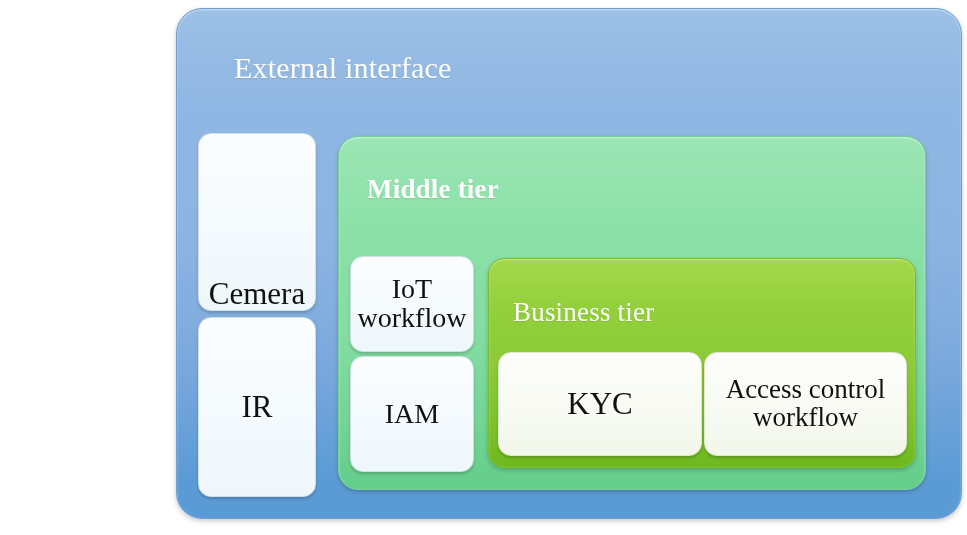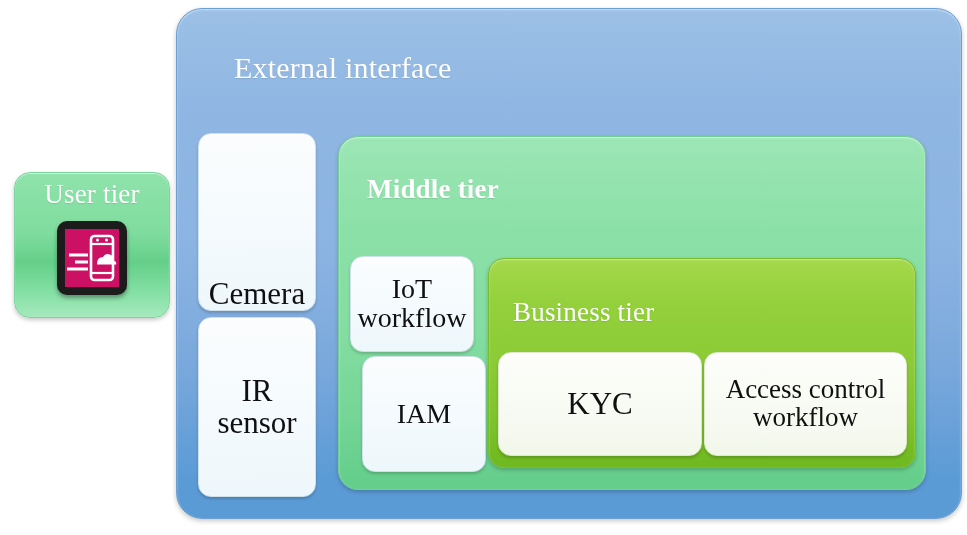--- a/index.html
+++ b/index.html
@@ -167,21 +167,20 @@
     width: 124px;
     height: 96px;
     font-size: 28px;
   }
   #box-iam {
     left: 350px;
     top: 356px;
     width: 124px;
     height: 116px;
     font-size: 28px;
-    margin-left: 12px;
   }
 
   
   #business-tier {
     left: 488px;
     top: 258px;
     width: 428px;
     height: 210px;
     border-radius: 16px;
     background: linear-gradient(180deg,
@@ -222,50 +221,31 @@
   .box-text {
     display: block;
     padding: 0 4px;
   }
 </style>
 </head>
 <body>
 
 <div id="canvas">
 
-  <div class="panel" id="user-tier">
-    <div class="panel-label" id="user-tier-label">User tier</div>
-    <div id="user-tier-icon-wrap">
-      <div id="user-tier-icon-inner">
-        <svg width="52" height="56" viewBox="0 0 52 56">
-          <rect x="25" y="6" width="22" height="44" rx="3.5" ry="3.5" fill="none" stroke="#ffffff" stroke-width="2.6"></rect>
-          <line x1="25" y1="14" x2="47" y2="14" stroke="#ffffff" stroke-width="2.2"></line>
-          <line x1="25" y1="43" x2="47" y2="43" stroke="#ffffff" stroke-width="2.2"></line>
-          <circle cx="31.5" cy="10" r="1.5" fill="#ffffff"></circle>
-          <circle cx="40.5" cy="10" r="1.5" fill="#ffffff"></circle>
-          <path d="M31 33 q0.5 -6 6 -6 q2.5 -4.5 7 -2.5 q4 1.6 3.4 6 q3.2 0.6 2.8 4 l-19.2 0 z" fill="#ffffff"></path>
-          <line x1="3" y1="25" x2="22" y2="25" stroke="#ffffff" stroke-width="3"></line>
-          <line x1="9" y1="32" x2="22" y2="32" stroke="#ffffff" stroke-width="3"></line>
-          <line x1="1" y1="39" x2="22" y2="39" stroke="#ffffff" stroke-width="3"></line>
-        </svg>
-      </div>
-    </div>
-  </div>
 
   <div class="panel" id="external-interface">
     <div class="panel-label" id="external-interface-label">External interface</div>
   </div>
 
   <div class="white-box" id="box-cemera">
     <span class="box-text">Cemera</span>
   </div>
   <div class="white-box" id="box-ir-sensor">
     <span>
       <span class="box-text">IR</span>
-      <span class="box-text">sensor</span>
     </span>
   </div>
 
   <div class="panel" id="middle-tier">
     <div class="panel-label" id="middle-tier-label">Middle tier</div>
   </div>
 
   <div class="white-box" id="box-iot-gateway">
     <span>
       <span class="box-text">IoT</span>

